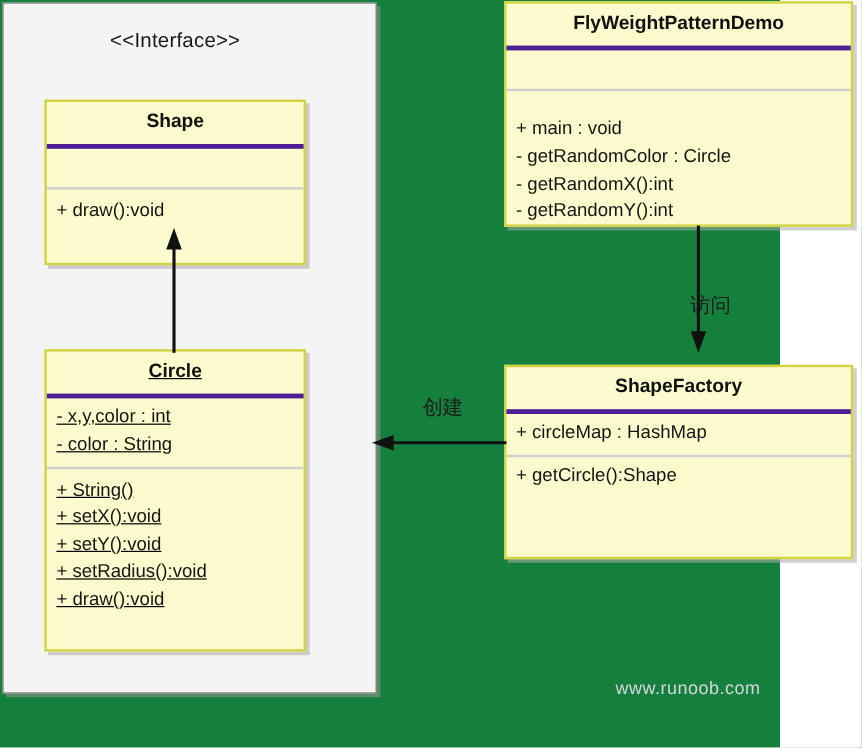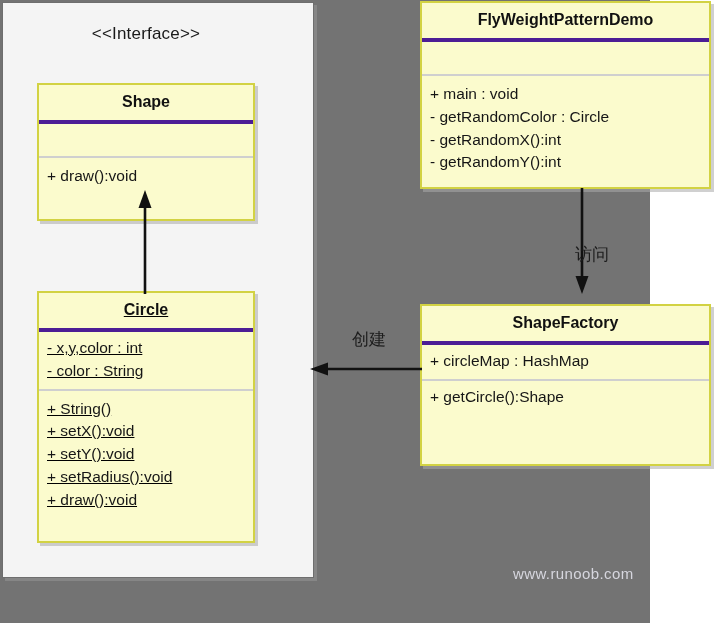--- a/index.html
+++ b/index.html
@@ -9,21 +9,21 @@
     height: 623px;
     background: #ffffff;
     font-family: "Liberation Sans", sans-serif;
     overflow: hidden;
   }
 
   #canvas {
     position: relative;
     width: 650px;
     height: 623px;
-    background: #737373;
+    background: #15803d;
   }
 
   
   .group-panel {
     position: absolute;
     left: 2px;
     top: 2px;
     width: 312px;
     height: 576px;
     background: #f4f4f4;
@@ -84,21 +84,21 @@
   .empty-compartment { min-height: 34px; }
 
   
   #box-shape            { left: 37px;  top: 53px;  width: 218px; height: 138px; margin-top: 30px; }
   #box-circle           { left: 37px;  top: 291px; width: 218px; height: 252px; text-decoration: underline; }
   #box-demo             { left: 420px; top: 1px;   width: 291px; height: 188px; }
   #box-factory          { left: 420px; top: 292px; width: 291px; height: 162px; margin-top: 12px; }
 
   #box-shape   .uml-compartment.last { padding-top: 7px; }
   #box-circle  .uml-compartment.last { padding-top: 7px; }
-  #box-demo    .uml-compartment.last { padding-top: 7px; }
+  #box-demo    .uml-compartment.last { padding-top: 21px; }
 
   
   .connector { position: absolute; }
   .connector svg { display: block; overflow: visible; }
 
   #conn-inherit { left: 130px; top: 190px; width: 30px; height: 104px; }
   #conn-access  { left: 570px; top: 188px; width: 24px; height: 106px; }
   #conn-create  { left: 310px; top: 360px; width: 112px; height: 18px; }
 
   

